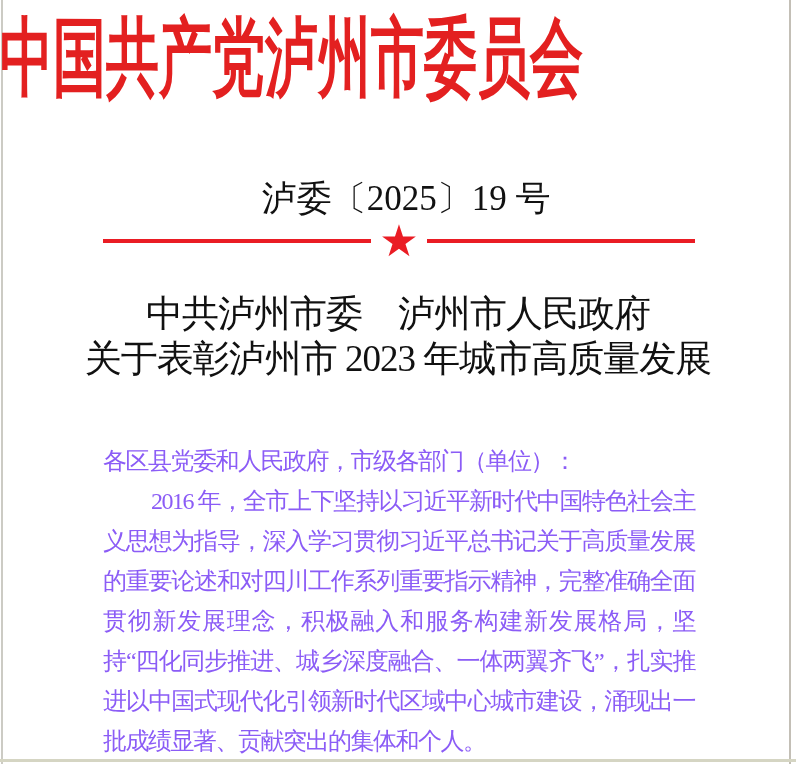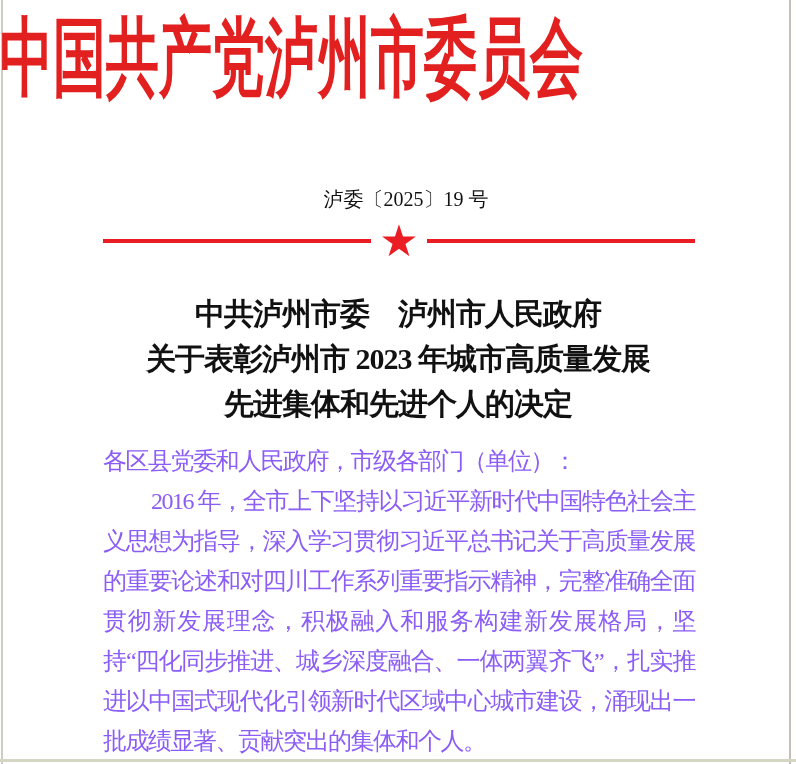--- a/index.html
+++ b/index.html
@@ -37,21 +37,21 @@
     transform-origin: center top;
     white-space: nowrap;
   }
 
   
   .doc-number {
     position: absolute;
     top: 184px; left: 16px; right: 0;
     text-align: center;
     color: #111111;
-    font-size: 20px;
+    font-size: 35px;
     line-height: 30px;
   }
 
   
   .rule-row {
     position: absolute;
     top: 222px; left: 103px;
     width: 592px; height: 38px;
     display: flex;
     align-items: center;
@@ -69,22 +69,22 @@
     margin: 0 8px;
     font-family: "DejaVu Sans", sans-serif;
   }
 
   
   .doc-title {
     position: absolute;
     top: 291px; left: 0; right: 0;
     text-align: center;
     color: #111111;
-    font-weight: bold;
-    font-size: 30px;
+    font-weight: normal;
+    font-size: 37px;
     line-height: 45px;
     letter-spacing: -1px;
   }
 
   
   .body-text {
     position: absolute;
     top: 441px; left: 103px;
     width: 592px;
     color: #8b5cf6;
@@ -114,21 +114,20 @@
 
   <div class="rule-row">
     <div class="rule-seg"></div>
     <div class="rule-star">★</div>
     <div class="rule-seg"></div>
   </div>
 
   <div class="doc-title">
     <div>中共泸州市委　泸州市人民政府</div>
     <div>关于表彰泸州市 2023 年城市高质量发展</div>
-    <div>先进集体和先进个人的决定</div>
   </div>
 
   <div class="body-text">
     <div class="salutation">各区县党委和人民政府，市级各部门（单位）：</div>
     <div class="paragraph">2016 年，全市上下坚持以习近平新时代中国特色社会主义思想为指导，深入学习贯彻习近平总书记关于高质量发展的重要论述和对四川工作系列重要指示精神，完整准确全面贯彻新发展理念，积极融入和服务构建新发展格局，坚持“四化同步推进、城乡深度融合、一体两翼齐飞”，扎实推进以中国式现代化引领新时代区域中心城市建设，涌现出一批成绩显著、贡献突出的集体和个人。</div>
   </div>
 
 </div>
 
 </body></html>

